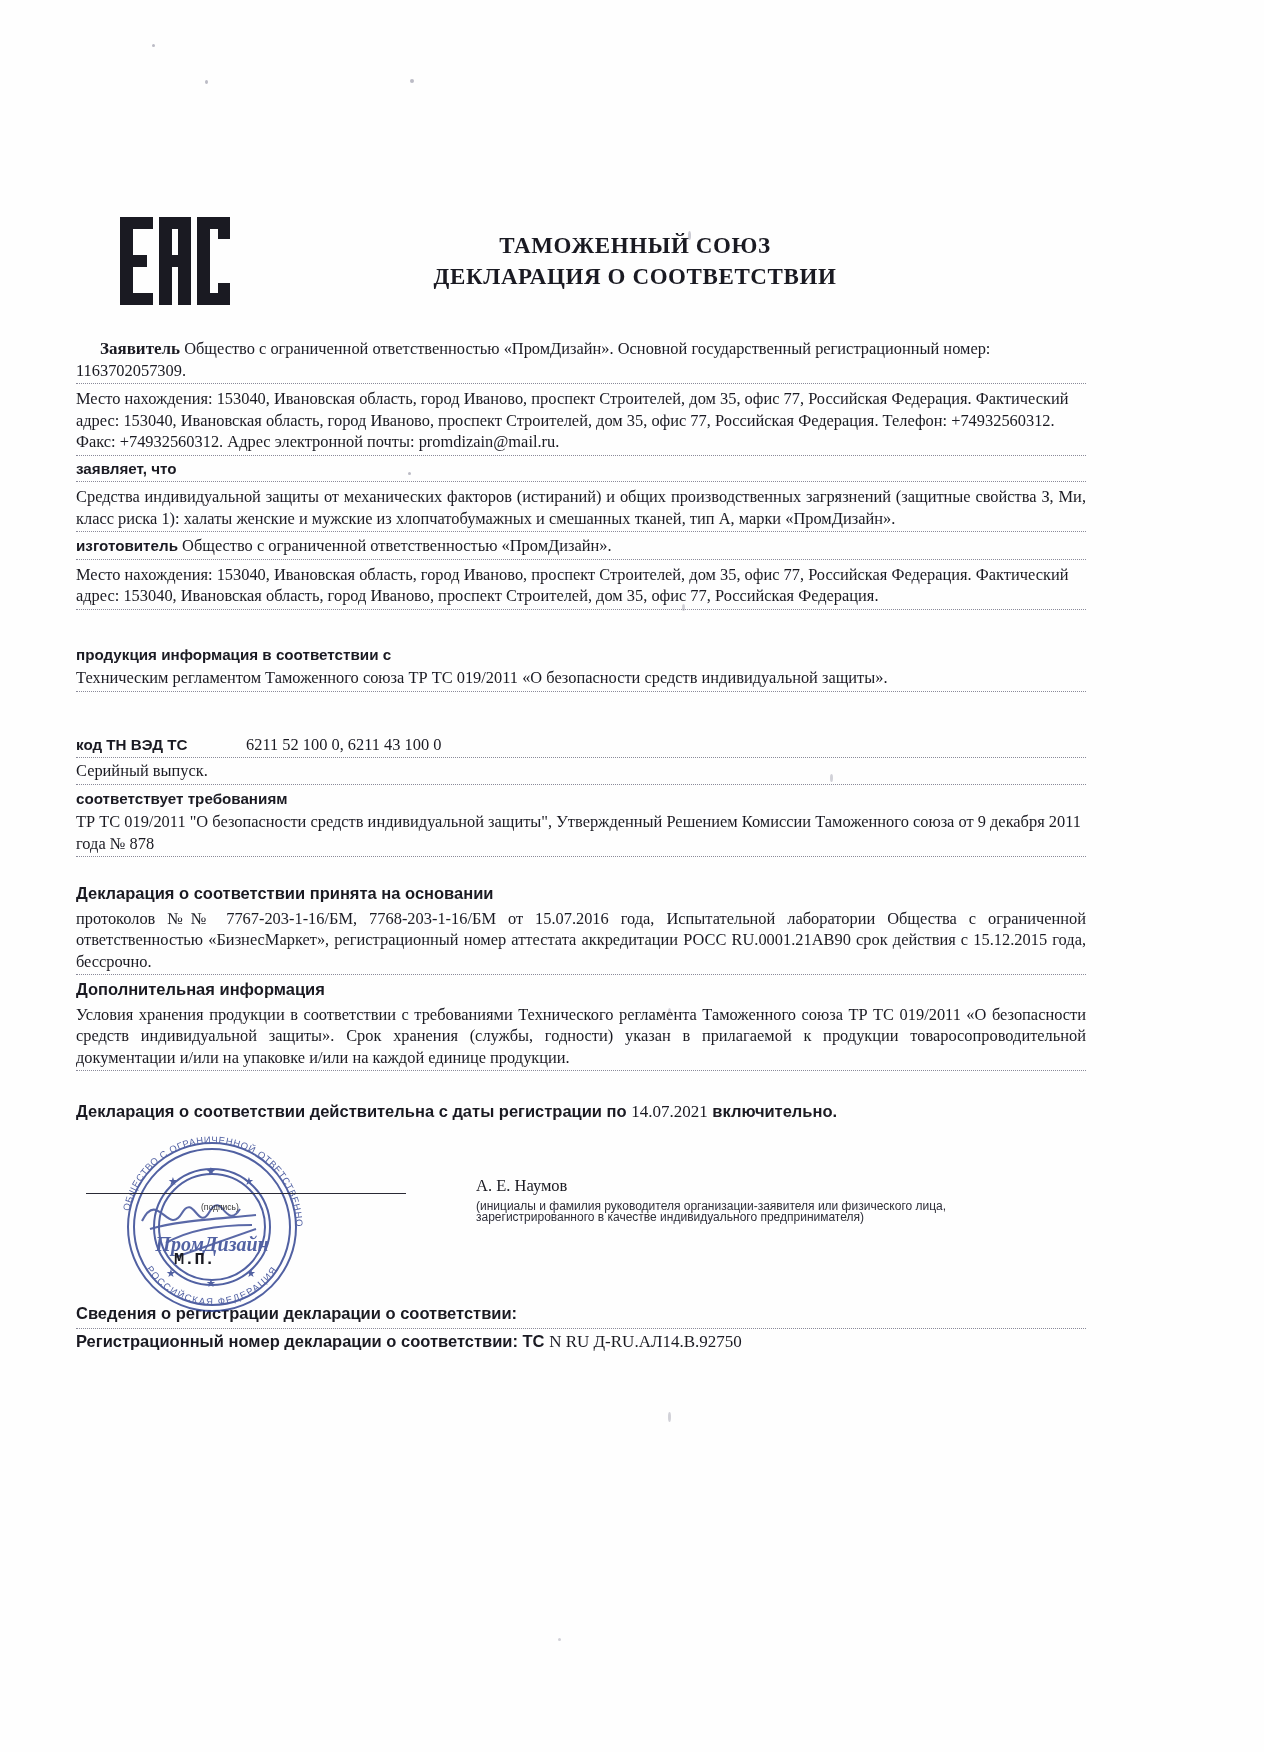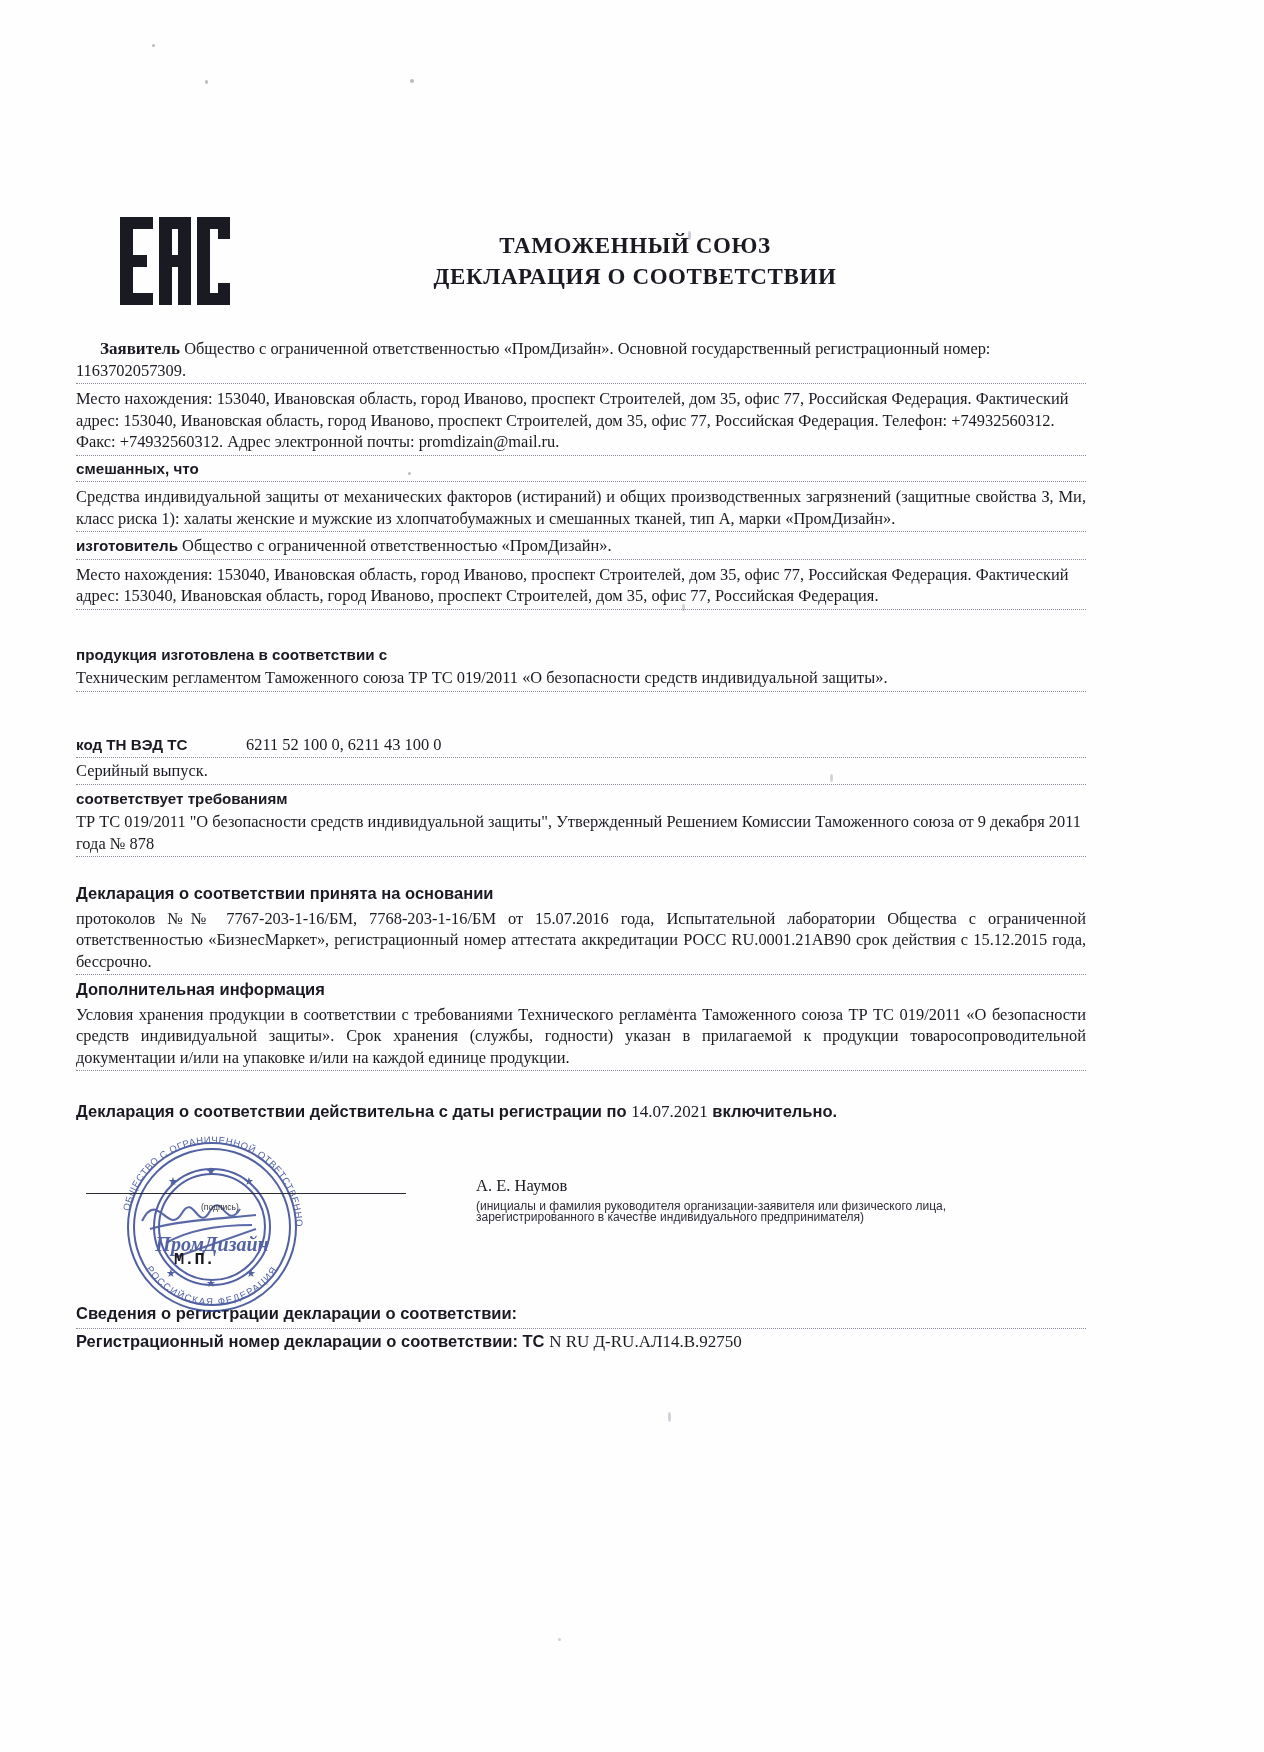--- a/index.html
+++ b/index.html
@@ -250,40 +250,40 @@
       <span class="lbl-serif" style="font-size:17px;margin-left:24px;">Заявитель</span>
       <span class="txt">Общество с ограниченной ответственностью «ПромДизайн». Основной государственный регистрационный номер: 1163702057309.</span>
     </div>
 
     <div class="row dotted" style="margin-top:4px;">
       <span class="txt">Место нахождения: 153040, Ивановская область, город Иваново, проспект Строителей, дом 35, офис 77, Российская Федерация. Фактический адрес: 153040, Ивановская область, город Иваново, проспект Строителей, дом 35, офис 77, Российская Федерация. Телефон: +74932560312. Факс: +74932560312. Адрес электронной почты: promdizain@mail.ru.</span>
     </div>
 
 
     <div class="row dotted" style="margin-top:2px;">
-      <span class="lbl">смешанных, что</span>
+      <span class="lbl">заявляет, что</span>
     </div>
 
     <div class="row dotted just" style="margin-top:4px;">
       <span class="txt">Средства индивидуальной защиты от механических факторов (истираний) и общих производственных загрязнений (защитные свойства З, Ми, класс риска 1): халаты женские и мужские из хлопчатобумажных и смешанных тканей, тип А, марки «ПромДизайн».</span>
     </div>
 
     <div class="row dotted" style="margin-top:3px;">
       <span class="lbl">изготовитель</span>
       <span class="txt">Общество с ограниченной ответственностью «ПромДизайн».</span>
     </div>
 
     <div class="row dotted" style="margin-top:4px;">
       <span class="txt">Место нахождения: 153040, Ивановская область, город Иваново, проспект Строителей, дом 35, офис 77, Российская Федерация. Фактический адрес: 153040, Ивановская область, город Иваново, проспект Строителей, дом 35, офис 77, Российская Федерация.</span>
     </div>
 
     <div class="gap-lg"></div>
 
     <div class="row" style="margin-top:6px;">
-      <div class="lbl">продукция изготовлена в соответствии с</div>
+      <div class="lbl">продукция информация в соответствии с</div>
       <div class="dotted" style="margin-top:2px;">
         <span class="txt">Техническим регламентом Таможенного союза ТР ТС 019/2011 «О безопасности средств индивидуальной защиты».</span>
       </div>
     </div>
 
     <div class="gap-lg"></div>
 
     <div class="row code-row dotted" style="margin-top:14px;">
       <span class="lbl">код ТН ВЭД ТС</span>
       <span class="val txt">6211 52 100 0, 6211 43 100 0</span>

